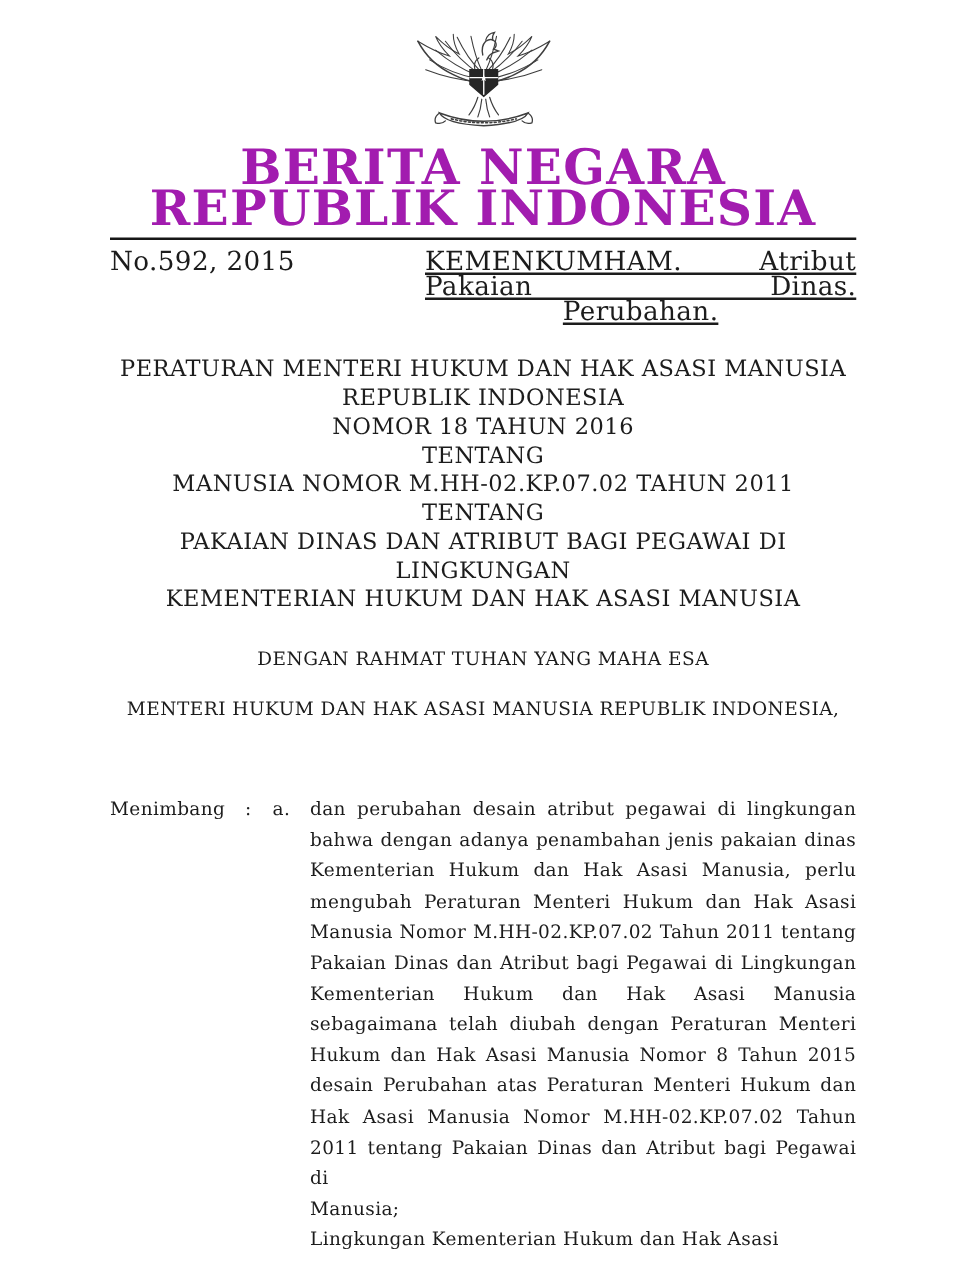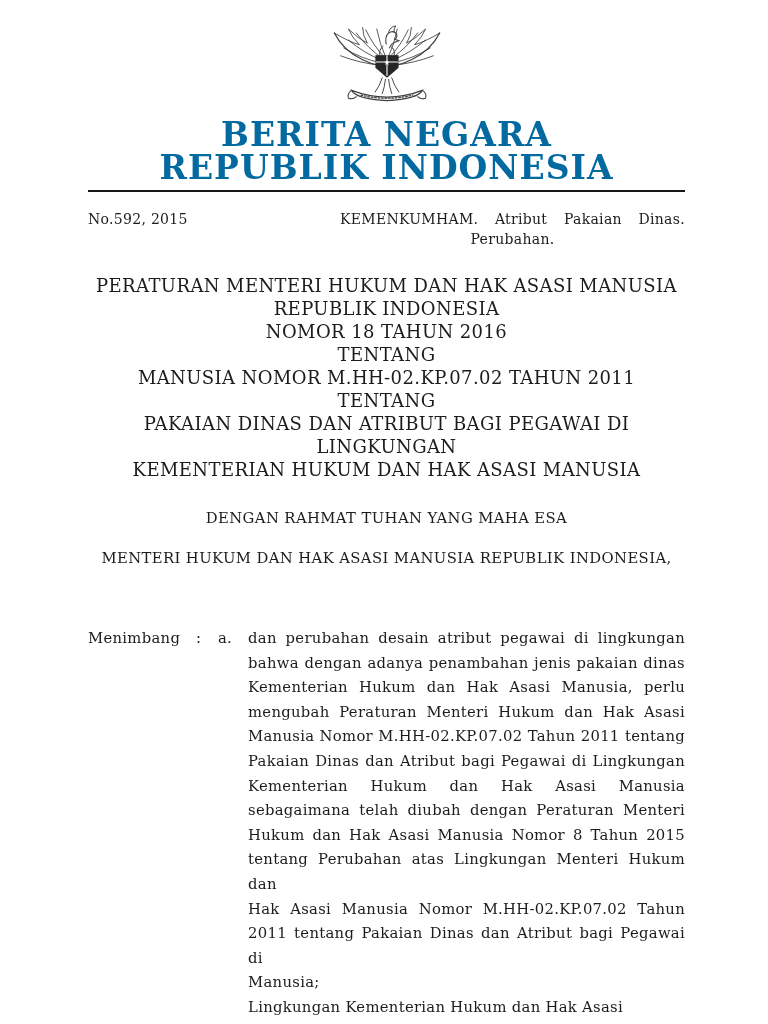--- a/index.html
+++ b/index.html
@@ -20,42 +20,42 @@
 
   .emblem-wrap {
     width: 118px;
     margin: 22px auto 0 auto;
   }
   .emblem-wrap svg { display: block; width: 118px; height: 88px; }
 
   .gazette-title {
     margin: 8px 0 0 0;
     text-align: center;
-    font-size: 33px;
+    font-size: 39px;
     font-weight: bold;
     line-height: 33px;
     letter-spacing: 1px;
-    color: #0369a1;
+    color: #a21caf;
   }
 
   .mast-rule {
     border: 0;
     border-top: 2.5px solid #161616;
     margin: 6px 0 0 0;
   }
 
   .mast-row {
     display: flex;
-    margin-top: 17px;
-    font-size: 14px;
+    margin-top: 7px;
+    font-size: 21px;
     line-height: 20px;
     letter-spacing: 0.3px;
   }
   .issue-no { width: 252px; flex: none; }
-  .subject   { flex: 1; }
+  .subject   { flex: 1; text-decoration: underline; }
   .subject-l1 { text-align: justify; text-align-last: justify; }
   .subject-l2 { text-align: center; }
 
   .title-block {
     margin-top: 25px;
     text-align: center;
     font-size: 18px;
     line-height: 23px;
     letter-spacing: 0.4px;
   }
@@ -174,21 +174,21 @@
     <div class="c-body">
         <div class="body-line">dan perubahan desain atribut pegawai di lingkungan</div>
         <div class="body-line">bahwa dengan adanya penambahan jenis pakaian dinas</div>
         <div class="body-line">Kementerian Hukum dan Hak Asasi Manusia, perlu</div>
         <div class="body-line">mengubah Peraturan Menteri Hukum dan Hak Asasi</div>
         <div class="body-line">Manusia Nomor M.HH-02.KP.07.02 Tahun 2011 tentang</div>
         <div class="body-line">Pakaian Dinas dan Atribut bagi Pegawai di Lingkungan</div>
         <div class="body-line">Kementerian Hukum dan Hak Asasi Manusia</div>
         <div class="body-line">sebagaimana telah diubah dengan Peraturan Menteri</div>
         <div class="body-line">Hukum dan Hak Asasi Manusia Nomor 8 Tahun 2015</div>
-        <div class="body-line">tentang Perubahan atas Lingkungan Menteri Hukum dan</div>
+        <div class="body-line">desain Perubahan atas Peraturan Menteri Hukum dan</div>
         <div class="body-line">Hak Asasi Manusia Nomor M.HH-02.KP.07.02 Tahun</div>
         <div class="body-line">2011 tentang Pakaian Dinas dan Atribut bagi Pegawai di</div>
         <div class="body-line">Manusia;</div>
         <div class="body-line">Lingkungan Kementerian Hukum dan Hak Asasi</div>
       </div>
   </div>
 
 </div>
 
 </body></html>

